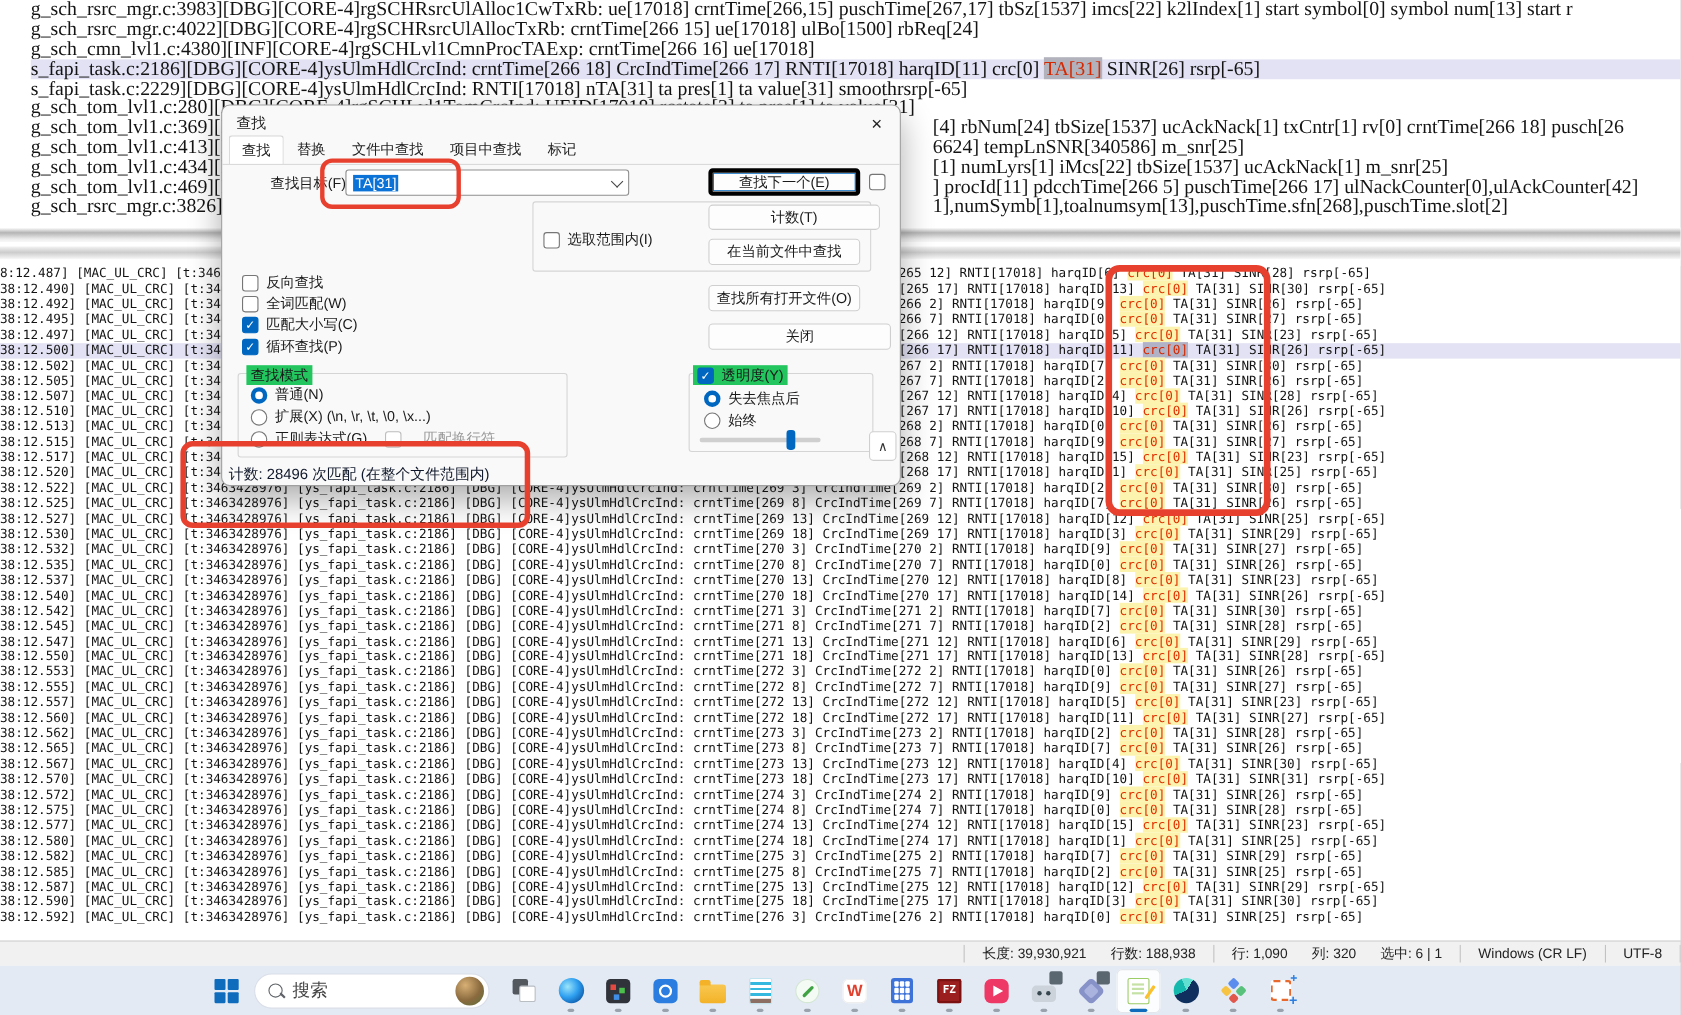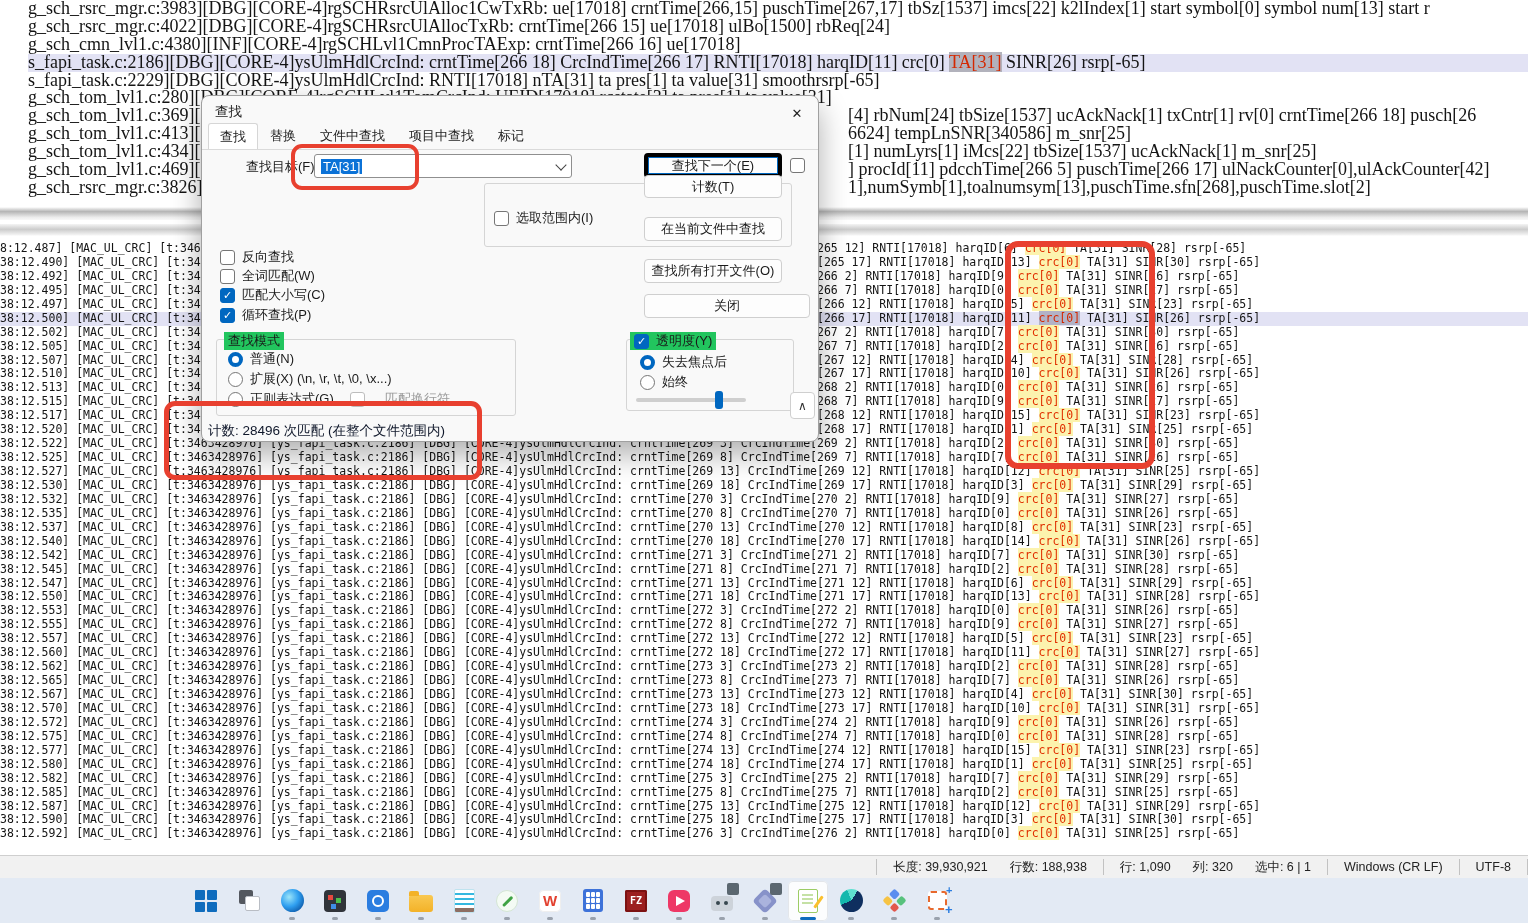--- a/index.html
+++ b/index.html
@@ -178,21 +178,21 @@
       <span class="cbx"></span>
     </div>
 
     <div class="btn primary" style="left:442px;top:57px;width:138px;height:25px;">查找下一个(E)</div>
 
     <div class="grp" style="left:282px;top:87px;width:308px;height:64px;"></div>
     <div class="cb" style="left:292px;top:113px;">
       <span class="cbx"></span>
       <span>选取范围内(I)</span>
     </div>
-    <div class="btn" style="left:442px;top:79px;width:138px;height:23px;">计数(T)</div>
+    <div class="btn" style="left:442px;top:90px;width:156px;height:23px;">计数(T)</div>
     <div class="btn" style="left:442px;top:121px;width:138px;height:24px;">在当前文件中查找</div>
     <div class="btn" style="left:442px;top:163px;width:138px;height:24px;">查找所有打开文件(O)</div>
     <div class="btn" style="left:442px;top:198px;width:166px;height:24px;">关闭</div>
 
     <div class="cb" style="left:18px;top:152px;">
       <span class="cbx"></span>
       <span>反向查找</span>
     </div>
     <div class="cb" style="left:18px;top:171px;">
       <span class="cbx"></span>
@@ -277,20 +277,25 @@
 
   <div id="taskbar">
     <div class="tb-cell">
       <span class="ic-start">
           <i></i>
           <i></i>
           <i></i>
           <i></i>
         </span>
     </div>
+    <div class="search-pill">
+      <span class="mag"></span>
+      <span>搜索</span>
+      <span class="pill-img"></span>
+    </div>
     <div class="tb-cell">
         <span class="ic-tv"></span>
       </div>
     <div class="tb-cell run">
         <span class="ic-edge"></span>
       </div>
     <div class="tb-cell run">
         <span class="ic-term"></span>
       </div>
     <div class="tb-cell run">

